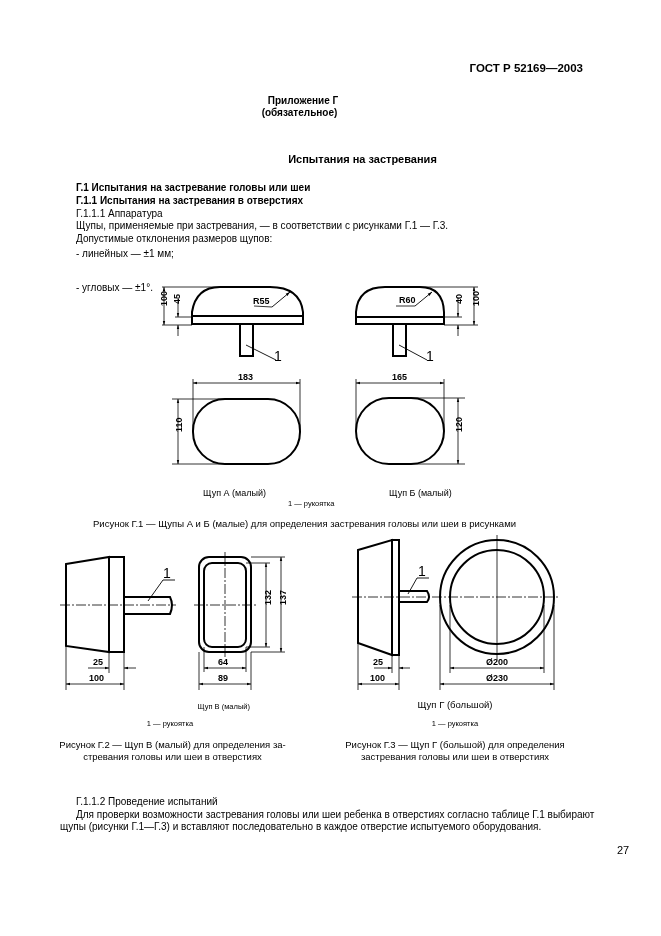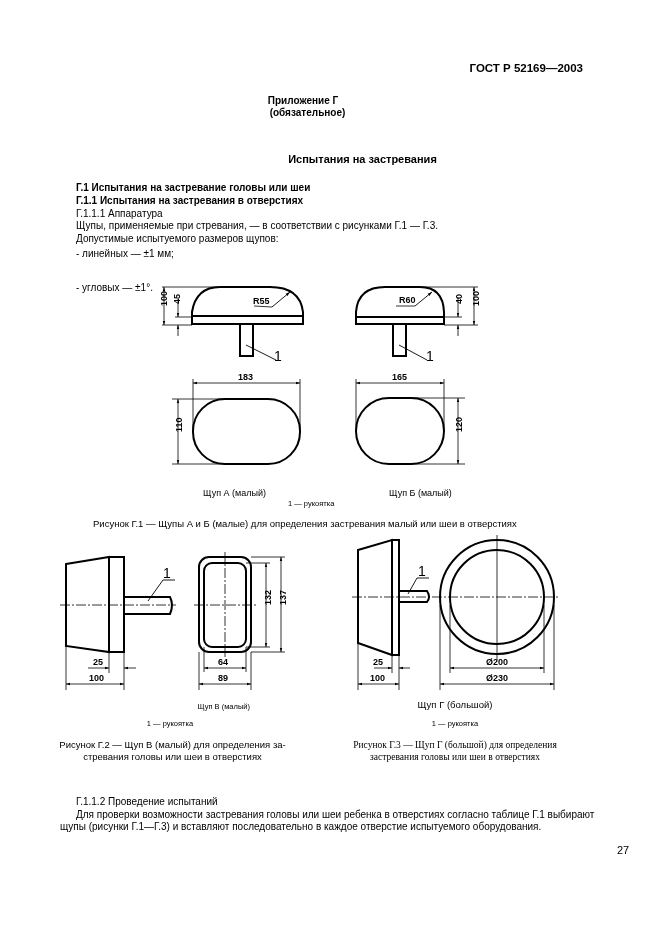--- a/index.html
+++ b/index.html
@@ -13,29 +13,29 @@
   .small { font-size: 7.5px; }
   svg { position: absolute; left: 0; top: 0; }
   svg text { font-family: "Liberation Sans", sans-serif; font-weight: bold; font-size: 9px; fill: #000; }
 </style>
 </head>
 <body>
 
 <div class="abs hdr">ГОСТ Р 52169—2003</div>
 
 <div class="abs t b center" style="left:0;width:606px;top:94px;">Приложение Г</div>
-<div class="abs t b center" style="left:0;width:599px;top:106px;margin-left:8px;">(обязательное)</div>
+<div class="abs t b center" style="left:0;width:599px;top:106px;">(обязательное)</div>
 
 <div class="abs t b center" style="left:0;width:661px;top:153px;font-size:11px;margin-left:32px;">Испытания на застревания</div>
 
 <div class="abs t b" style="left:76px;top:181px;">Г.1  Испытания на застревание головы или шеи</div>
 <div class="abs t b" style="left:76px;top:194px;">Г.1.1  Испытания на застревания в отверстиях</div>
 <div class="abs t" style="left:76px;top:207px;">Г.1.1.1  Аппаратура</div>
-<div class="abs t" style="left:76px;top:219px;">Щупы, применяемые при стревания, — в соответствии с рисунками Г.1 — Г.3.</div>
-<div class="abs t" style="left:76px;top:232px;">Допустимые испытуемого размеров щупов:</div>
+<div class="abs t" style="left:76px;top:219px;">Щупы, применяемые при застревания, — в соответствии с рисунками Г.1 — Г.3.</div>
+<div class="abs t" style="left:76px;top:232px;">Допустимые отклонения размеров щупов:</div>
 <div class="abs t" style="left:76px;top:247px;">- линейных — ±1 мм;</div>
 <div class="abs t" style="left:76px;top:262px;margin-top:19px;">- угловых — ±1°.</div>
 
 <svg width="661" height="936" viewBox="0 0 661 936">
   <defs>
     <marker id="ar" viewBox="0 0 10 10" refX="10" refY="5" markerWidth="5" markerHeight="5" orient="auto-start-reverse">
       <path d="M0,2 L10,5 L0,8 z" fill="#000"></path>
     </marker>
   </defs>
 
@@ -171,32 +171,32 @@
     <line x1="450" y1="668" x2="544" y2="668" stroke-width="0.8" marker-start="url(#ar)" marker-end="url(#ar)"></line>
     <line x1="440" y1="684" x2="554" y2="684" stroke-width="0.8" marker-start="url(#ar)" marker-end="url(#ar)"></line>
   </g>
   <text x="486" y="665">Ø200</text>
   <text x="486" y="681">Ø230</text>
 </svg>
 
 <div class="abs t" style="left:203px;top:487px;font-size:9px;">Щуп А (малый)</div>
 <div class="abs t" style="left:389px;top:487px;font-size:9px;">Щуп Б (малый)</div>
 <div class="abs t small" style="left:288px;top:497px;">1 — рукоятка</div>
-<div class="abs t" style="left:93px;top:517px;font-size:9.5px;">Рисунок Г.1 — Щупы А и Б (малые) для определения застревания малый или шеи в отверстиях</div>
+<div class="abs t" style="left:93px;top:517px;font-size:9.5px;">Рисунок Г.1 — Щупы А и Б (малые) для определения застревания головы или шеи в рисунками</div>
 
 <div class="abs t small center" style="left:90px;width:160px;top:700px;text-align:right;">Щуп В (малый)</div>
 <div class="abs t small center" style="left:90px;width:160px;top:717px;">1 — рукоятка</div>
 <div class="abs t center" style="left:40px;width:265px;top:739px;font-size:9.5px;line-height:12px;">
   <div>Рисунок Г.2 — Щуп В (малый) для определения за-</div>
   <div>стревания головы или шеи в отверстиях</div>
 </div>
 
 <div class="abs t center" style="left:370px;width:170px;top:698px;font-size:9.5px;">Щуп Г (большой)</div>
 <div class="abs t small center" style="left:370px;width:170px;top:717px;">1 — рукоятка</div>
-<div class="abs t center" style="left:320px;width:270px;top:739px;font-size:9.5px;line-height:12px;font-family:Liberation Serif, serif;">
+<div class="abs t center" style="left:320px;width:270px;top:739px;font-size:9.5px;line-height:12px;">
   <div>Рисунок Г.3 — Щуп Г (большой) для определения</div>
   <div>застревания головы или шеи в отверстиях</div>
 </div>
 
 <div class="abs t" style="left:76px;top:795px;">Г.1.1.2  Проведение испытаний</div>
 <div class="abs t" style="left:76px;top:808px;">Для проверки возможности застревания головы или шеи ребенка в отверстиях согласно таблице Г.1 выбирают</div>
 <div class="abs t" style="left:60px;top:820px;">щупы (рисунки Г.1—Г.3) и вставляют последовательно в каждое отверстие испытуемого оборудования.</div>
 
 <div class="abs t" style="left:572px;top:844px;font-size:11px;margin-left:45px;">27</div>
 

